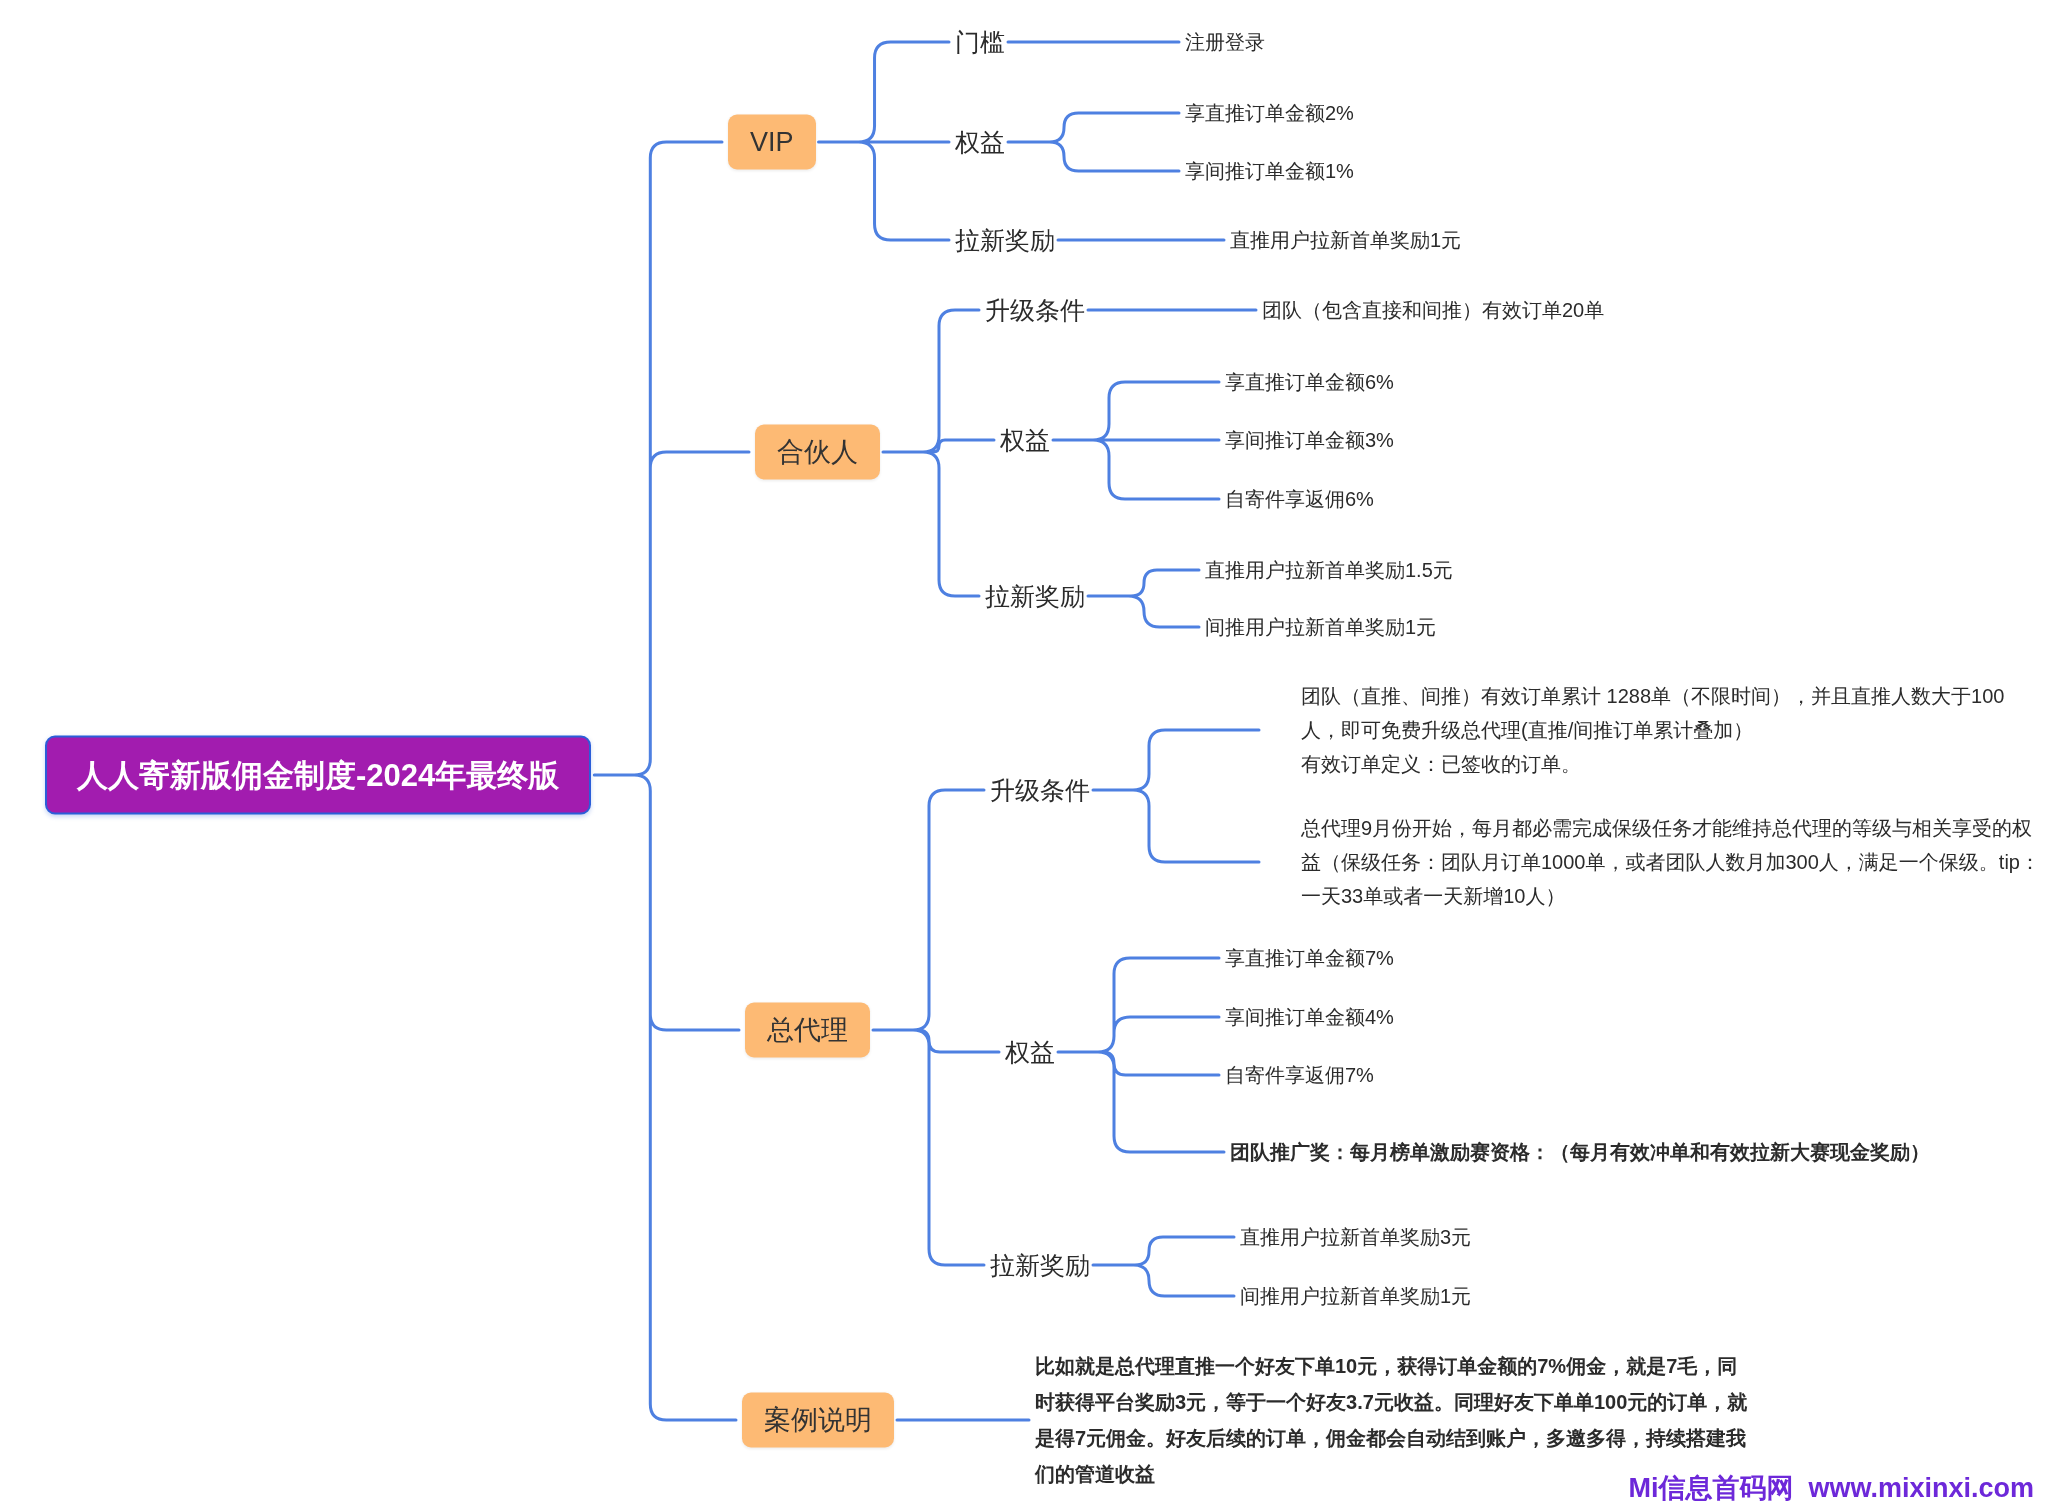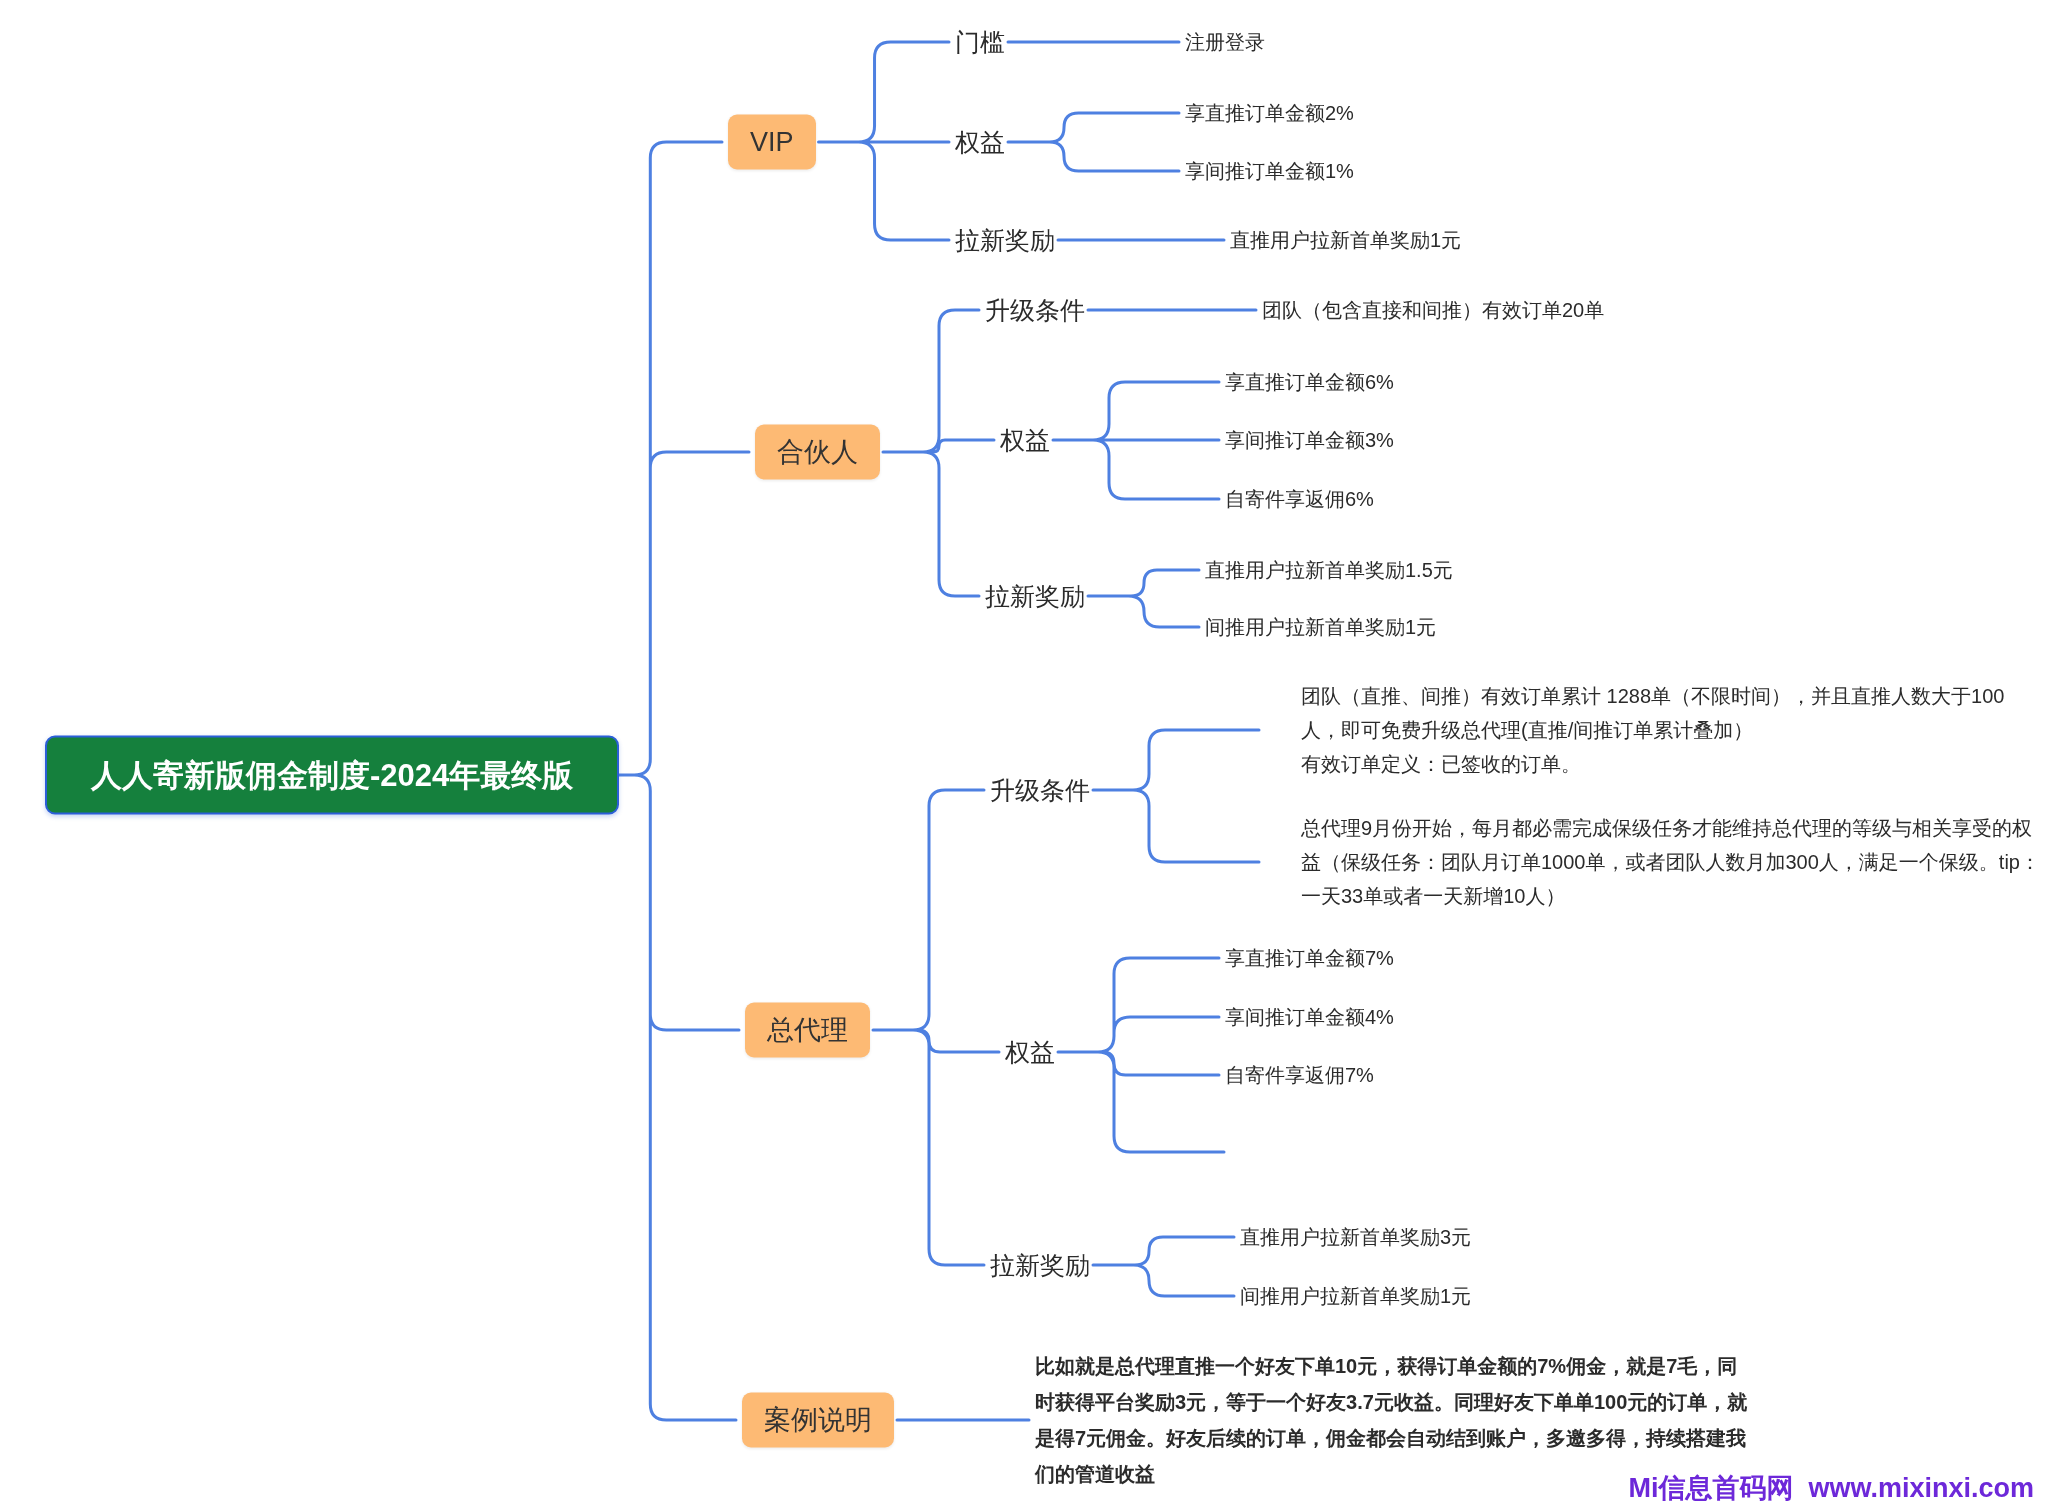--- a/index.html
+++ b/index.html
@@ -1,23 +1,23 @@
 <!DOCTYPE html>
 <html><head>
 <meta charset="utf-8">
 <style>
   html,body{margin:0;padding:0;background:#ffffff;}
   body{font-family:"Liberation Sans","DejaVu Sans",sans-serif;}
   #canvas{position:relative;width:2048px;height:1512px;background:#ffffff;overflow:hidden;}
   #edges{position:absolute;left:0;top:0;width:2048px;height:1512px;z-index:0;}
   .node{position:absolute;z-index:1;transform:translateY(-50%);color:#2b2b2b;}
   .root{
-    background:#15803d;border:2px solid #2b5ed8;border-radius:10px;
+    background:#a21caf;border:2px solid #2b5ed8;border-radius:10px;
     color:#ffffff;font-size:31px;font-weight:700;line-height:1;
-    padding:22px 44px;white-space:nowrap;box-shadow:0 2px 4px rgba(43,94,216,.25);
+    padding:22px 30px;white-space:nowrap;box-shadow:0 2px 4px rgba(43,94,216,.25);
   }
   .bnode{
     background:#fdba74;border-radius:9px;color:#333;font-size:27px;line-height:1;
     padding:14px 22px;white-space:nowrap;box-shadow:0 1px 3px rgba(0,0,0,.08);
   }
   .mid{font-size:25px;line-height:1;white-space:nowrap;}
   .leaf{font-size:20px;line-height:1;white-space:nowrap;}
   .para{white-space:pre-wrap;line-height:34px;margin-left:36px;}
   .case{white-space:pre-wrap;line-height:36px;font-weight:700;}
   .bold{font-weight:700;line-height:35px;white-space:pre-wrap;}
@@ -58,20 +58,21 @@
 
   <div class="node bnode" id="n-zdl" style="left:745px;top:1030px;">总代理</div>
   <div class="node mid" id="n-z0" style="left:990px;top:790px;">升级条件</div>
   <div class="node leaf para" id="n-z0l0" style="left:1265px;top:730px;width:740px;">团队（直推、间推）有效订单累计 1288单（不限时间），并且直推人数大于100人，即可免费升级总代理(直推/间推订单累计叠加）
 有效订单定义：已签收的订单。</div>
   <div class="node leaf para" id="n-z0l1" style="left:1265px;top:862px;width:740px;">总代理9月份开始，每月都必需完成保级任务才能维持总代理的等级与相关享受的权益（保级任务：团队月订单1000单，或者团队人数月加300人，满足一个保级。tip：一天33单或者一天新增10人）</div>
   <div class="node mid" id="n-z1" style="left:1005px;top:1052px;">权益</div>
   <div class="node leaf" id="n-z1l0" style="left:1225px;top:958px;">享直推订单金额7%</div>
   <div class="node leaf" id="n-z1l1" style="left:1225px;top:1017px;">享间推订单金额4%</div>
   <div class="node leaf" id="n-z1l2" style="left:1225px;top:1075px;">自寄件享返佣7%</div>
+  <div class="node leaf bold" id="n-z1l3" style="left:1230px;top:1152px;width:750px;">团队推广奖：每月榜单激励赛资格：（每月有效冲单和有效拉新大赛现金奖励）</div>
   <div class="node mid" id="n-z2" style="left:990px;top:1265px;">拉新奖励</div>
   <div class="node leaf" id="n-z2l0" style="left:1240px;top:1237px;">直推用户拉新首单奖励3元</div>
   <div class="node leaf" id="n-z2l1" style="left:1240px;top:1296px;">间推用户拉新首单奖励1元</div>
 
   <div class="node bnode" id="n-anli" style="left:742px;top:1420px;">案例说明</div>
   <div class="node leaf case" id="n-al0" style="left:1035px;top:1420px;width:720px;">比如就是总代理直推一个好友下单10元，获得订单金额的7%佣金，就是7毛，同时获得平台奖励3元，等于一个好友3.7元收益。同理好友下单单100元的订单，就是得7元佣金。好友后续的订单，佣金都会自动结到账户，多邀多得，持续搭建我们的管道收益</div>
 
   <div class="watermark">Mi信息首码网  www.mixinxi.com</div>
 </div>
 

